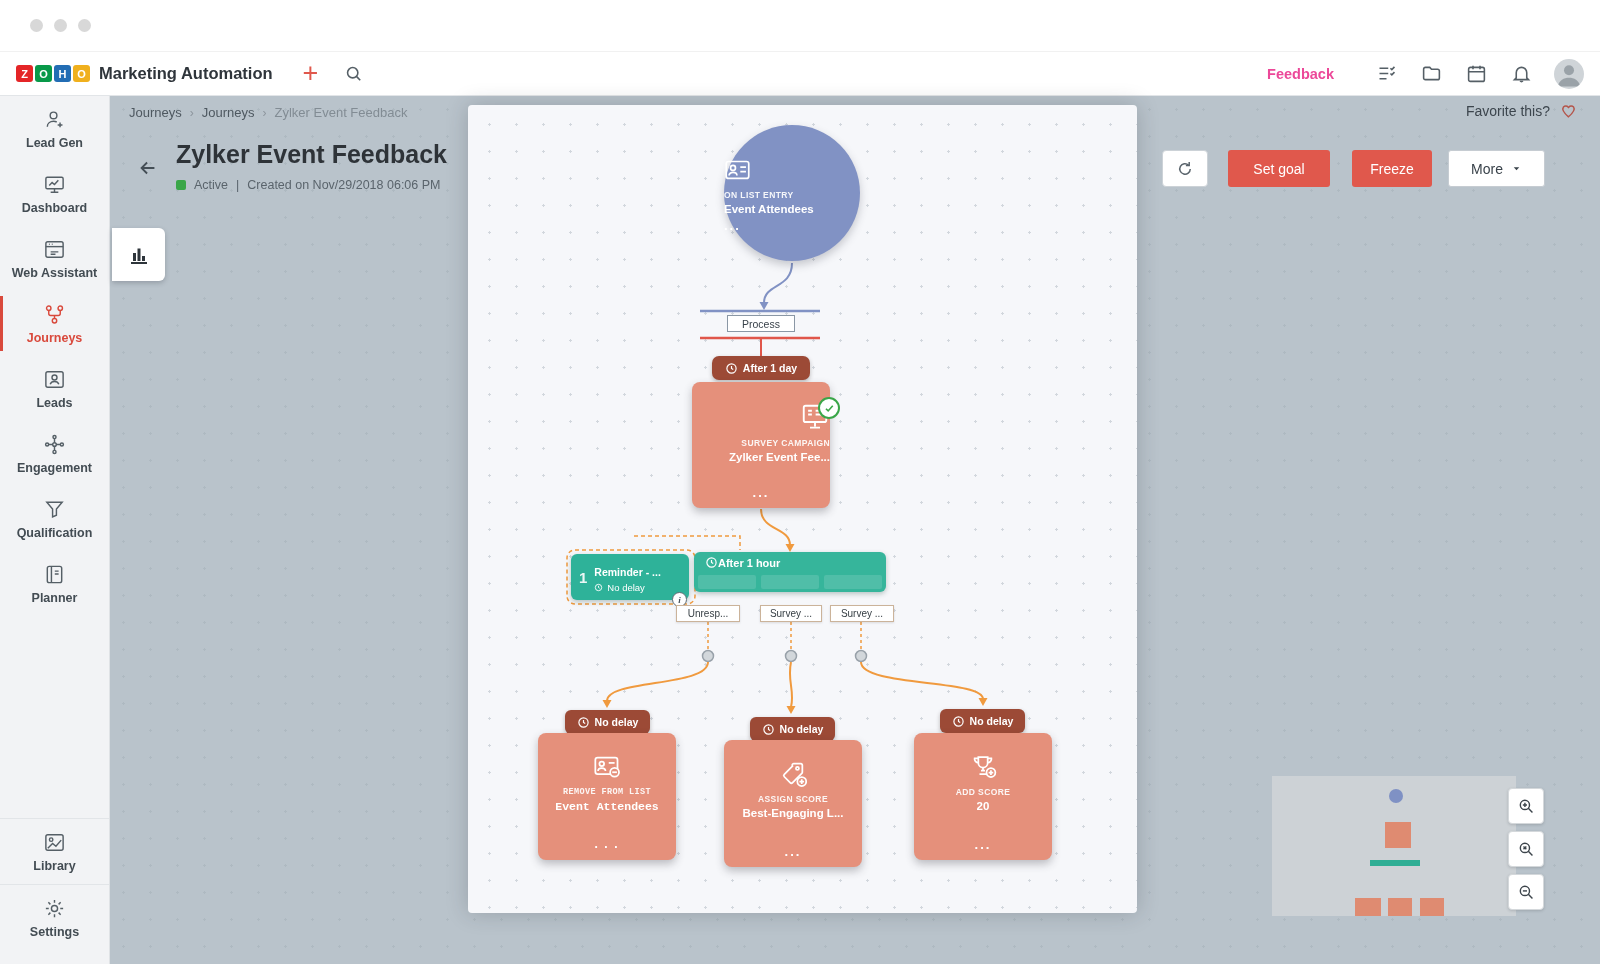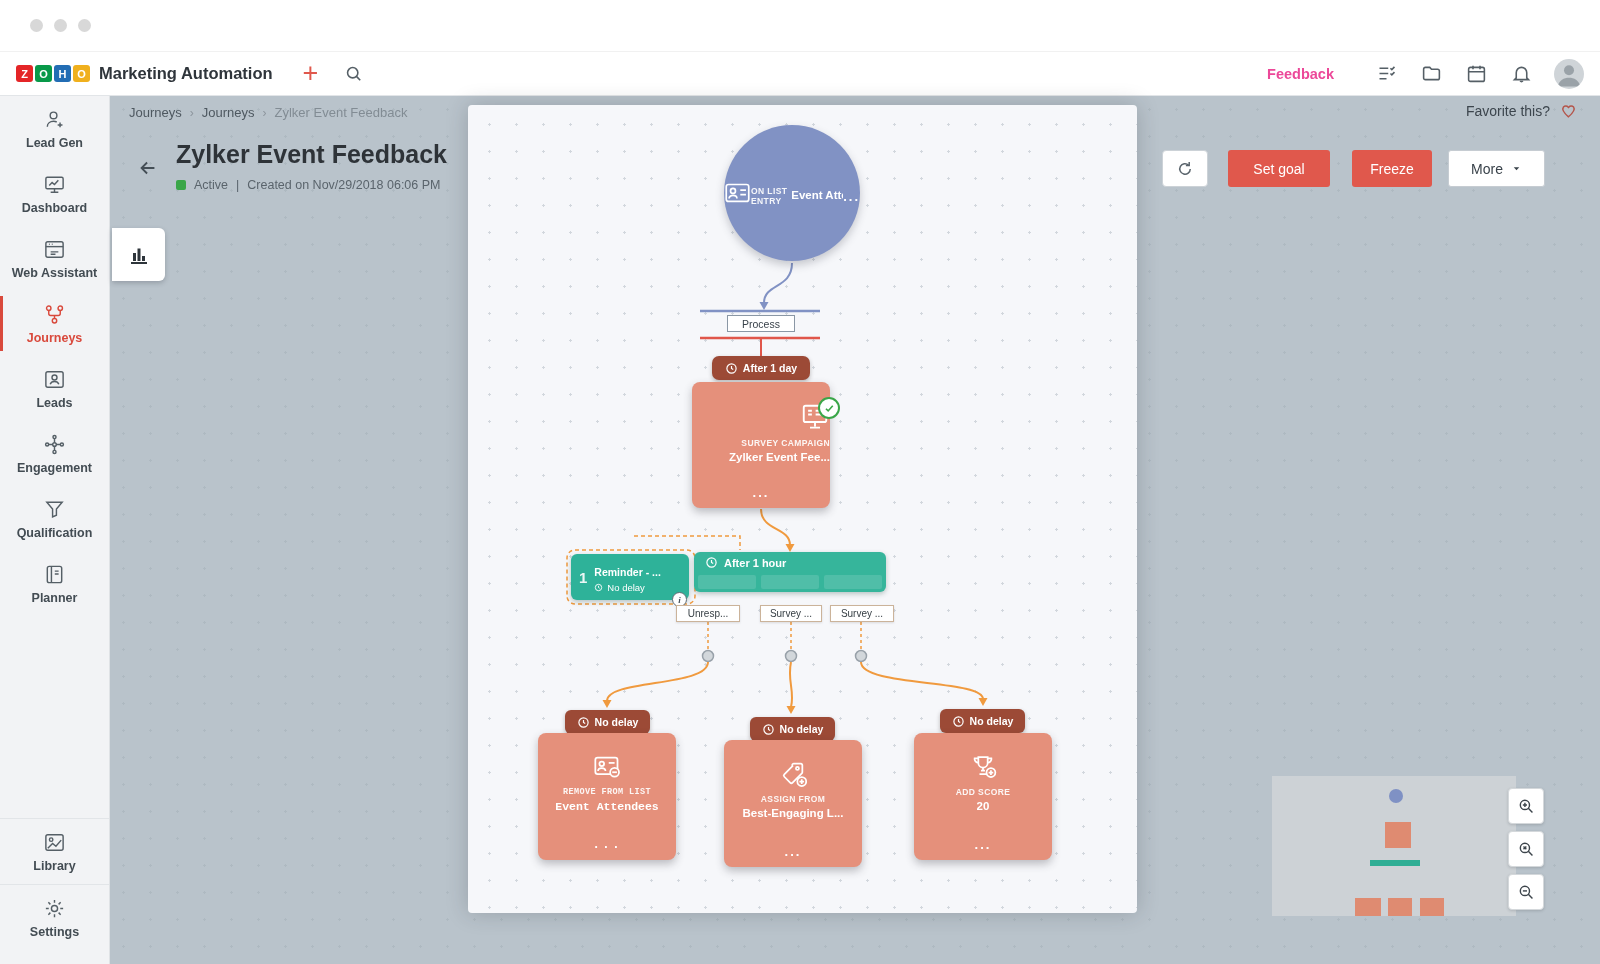--- a/index.html
+++ b/index.html
@@ -62,21 +62,21 @@
 
   .chart-tab { position:absolute; left:2px; top:132px; width:53px; height:53px; background:#fff; border:none; border-radius:0 6px 6px 0; box-shadow:0 2px 5px rgba(40,45,55,.25); display:flex; align-items:center; justify-content:center; z-index:3; }
 
   
   .canvas { position:absolute; left:358px; top:9px; width:669px; height:808px; background-color:#f6f7fa;
     background-image:radial-gradient(circle,#d2d7dd 1.3px,transparent 1.4px); background-size:27px 27px; background-position:8px 6px;
     border-radius:4px; box-shadow:0 0 22px rgba(30,35,45,.22); z-index:2; }
   .wires { position:absolute; inset:0; pointer-events:none; }
 
   .node-entry { position:absolute; left:256px; top:20px; width:136px; height:136px; border-radius:50%; background:#8192c4;
-    display:flex; flex-direction:row; align-items:center; justify-content:center; color:#fff; box-shadow:0 4px 8px rgba(50,55,70,.25); }
+    display:flex; flex-direction:column; justify-content:center; color:#fff; box-shadow:0 4px 8px rgba(50,55,70,.25); }
   .ntype { font-size:8.5px; letter-spacing:.4px; font-weight:bold; opacity:.92; margin-top:6px; }
   .nname { font-size:11.5px; font-weight:bold; margin-top:3px; max-width:120px; white-space:nowrap; overflow:hidden; }
   .ndots { font-size:13px; font-weight:bold; letter-spacing:2px; line-height:6px; margin-top:8px; }
 
   .process-label { position:absolute; left:259px; top:210px; width:68px; height:17px; background:#fff; border:1px solid #8a97a5;
     font-size:10.5px; color:#39424a; display:flex; align-items:center; justify-content:center; }
 
   .dbadge { position:absolute; height:24px; background:#9c4a36; border-radius:6px; color:#fff; font-size:10.5px; font-weight:bold;
     display:flex; align-items:center; justify-content:center; gap:5px; box-shadow:0 2px 4px rgba(50,40,35,.3); }
   .badge-delay1 { left:244px; top:251px; width:98px;border-radius:7px; }
@@ -88,21 +88,21 @@
     box-shadow:0 4px 9px rgba(50,50,60,.3); display:flex; flex-direction:column; align-items:center; padding-top:20px; }
   .card-survey { left:224px; top:277px; height:126px;align-items:flex-end; }
   .acard-0 { left:70px; top:628px; height:127px;font-family:Liberation Mono, monospace; }
   .acard-1 { left:256px; top:635px; height:127px; }
   .acard-2 { left:446px; top:628px; height:127px; }
   .fcard .ndots { position:absolute; bottom:12px; left:0; right:0; margin-top:0; }
   .check-badge { position:absolute; right:-10px; top:15px; width:22px; height:22px; background:#fff; border:2px solid #3aa648; border-radius:50%; display:flex; align-items:center; justify-content:center; }
 
   .teal-bar { position:absolute; left:226px; top:447px; width:192px; height:40px; background:#36b59b; border-radius:6px; color:#fff;
     box-shadow:0 2px 5px rgba(40,80,70,.3); }
-  .teal-bar .hd { display:flex; align-items:center; gap:6px; padding:4px 0 0 11px; font-size:11px; font-weight:bold; }
+  .teal-bar .hd { display:flex; align-items:center; padding:4px 0 0 11px; font-size:11px; font-weight:bold; }
   .teal-bar .cell { position:absolute; bottom:3px; height:14px; width:58px; background:rgba(255,255,255,.13); border-radius:2px; }
   .teal-bar .c0{left:4px}.teal-bar .c1{left:67px}.teal-bar .c2{left:130px}
 
   .card-reminder { position:absolute; left:103px; top:449px; width:118px; height:46px; background:#2eb299; border-radius:6px; color:#fff;
     display:flex; align-items:center; gap:7px; padding:4px 8px; box-shadow:0 2px 5px rgba(40,80,70,.3); }
   .card-reminder .num { font-size:15px; font-weight:bold; opacity:.9; }
   .card-reminder .rt { font-size:10.5px; font-weight:bold; white-space:nowrap; }
   .card-reminder .rd { font-size:9.5px; display:flex; align-items:center; gap:4px; margin-top:2px; }
   .info-badge { position:absolute; right:2px; bottom:-7px; width:15px; height:15px; background:#fff; border:1.5px solid #5f6b73; border-radius:50%;
     color:#45505a; font-size:9px; font-style:italic; font-weight:bold; display:flex; align-items:center; justify-content:center; font-family:"Liberation Serif",serif; }
@@ -488,21 +488,21 @@
 
         <div class="fcard acard-1" data-interactable="true">
           <span data-interactable="false">
             <svg width="28" height="28" viewBox="0 0 24 24" fill="none" stroke="#fff" stroke-width="1.5">
                 <path d="M12.6 3h5.9A1.5 1.5 0 0 1 20 4.5v5.9a1.5 1.5 0 0 1-.44 1.06l-7.9 7.9a1.5 1.5 0 0 1-2.12 0l-5-5a1.5 1.5 0 0 1 0-2.12l7-7A1.5 1.5 0 0 1 12.6 3z"></path>
                 <circle cx="15.8" cy="7.2" r="1.3"></circle>
                 <circle cx="19.5" cy="18.5" r="3.8" fill="#e5907b"></circle>
                 <path d="M17.5 18.5h4M19.5 16.5v4"></path>
               </svg>
           </span>
-          <span class="ntype" data-interactable="false">ASSIGN FROM</span>
+          <span class="ntype" data-interactable="false">ASSIGN SCORE</span>
           <span class="nname" data-interactable="false">Best-Engaging L...</span>
           <span class="ndots" data-interactable="true">...</span>
         </div>
 
         <div class="fcard acard-2" data-interactable="true">
           <span data-interactable="false">
             <svg width="28" height="28" viewBox="0 0 24 24" fill="none" stroke="#fff" stroke-width="1.5">
                 <path d="M8 3.5h8v5a4 4 0 0 1-8 0z"></path>
                 <path d="M8 4.5H4.8a3.2 3.2 0 0 0 3.4 3.8M16 4.5h3.2a3.2 3.2 0 0 1-3.4 3.8"></path>
                 <path d="M12 12.5v2.5M9 18h6M10.3 15h3.4"></path>

